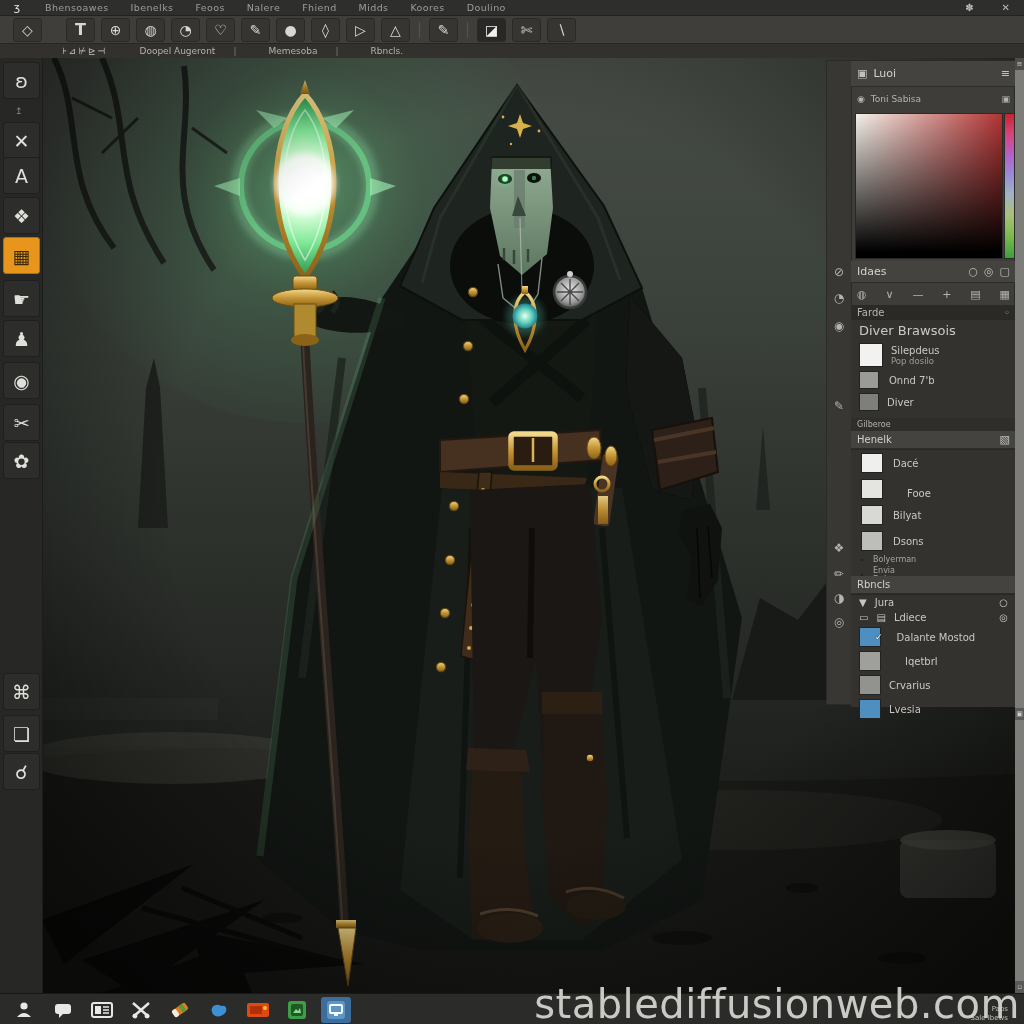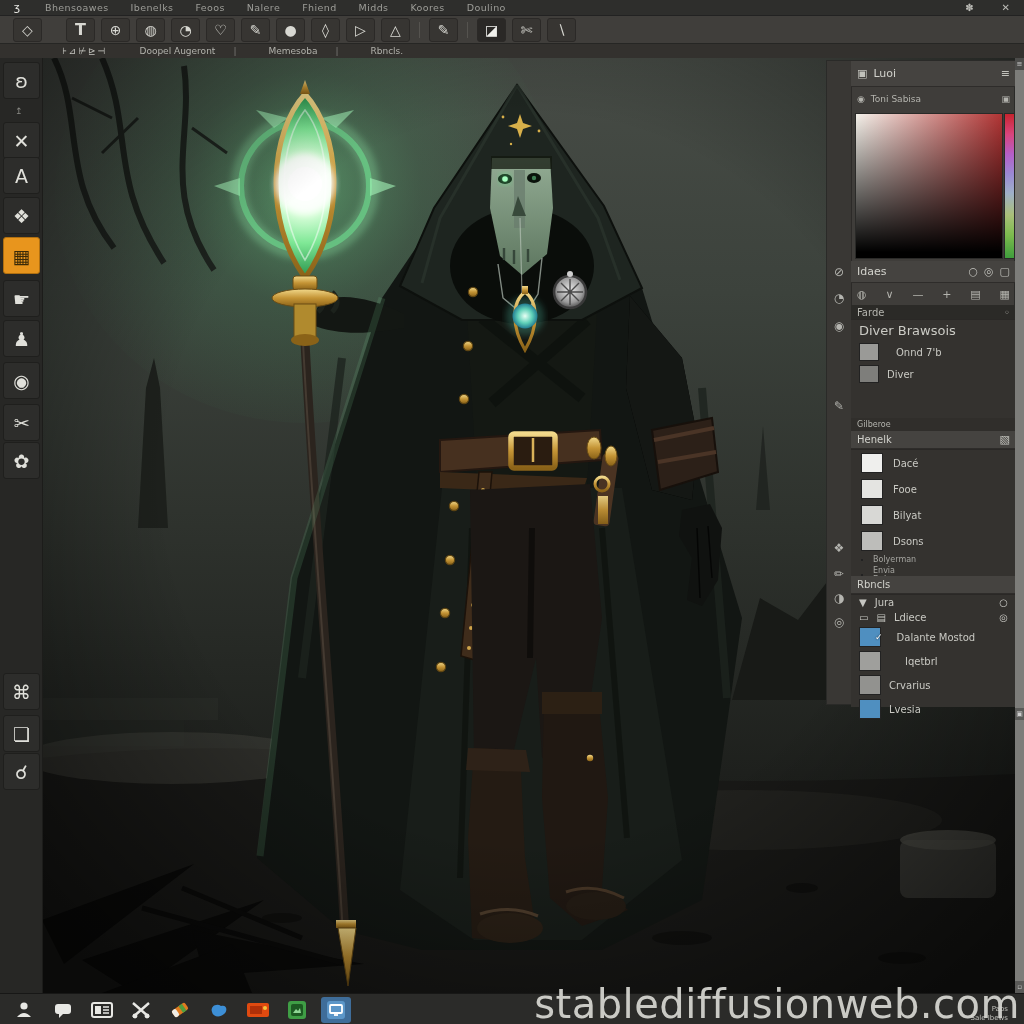--- a/index.html
+++ b/index.html
@@ -424,21 +424,28 @@
     <span>▤</span>
     <span>▦</span>
   </div>
   <div class="prow" style="top:244px;height:14px;background:#2b2a27;font-size:10px">
     <span>Farde</span>
     <span class="sp" style="flex:1"></span>
     <span>◦</span>
   </div>
   <div class="listbox" style="top:258px;height:99px">
     <div style="padding:3px 8px;font-size:13px;color:#cbcbc5">Diver Brawsois</div>
-    <div style="display:flex;align-items:center;gap:17px;padding:2px 8px">
+    <div style="display:flex;align-items:center;gap:8px;padding:2px 8px">
+      <span class="swatch sw22" style="background:#f2f2f0"></span>
+      <span>
+          <div class="item-label">Silepdeus</div>
+            <div class="item-sub">Pop dosilo</div>
+        </span>
+    </div>
+    <div style="display:flex;align-items:center;gap:10px;padding:2px 8px">
       <span class="swatch sw18" style="background:#9a9a97"></span>
       <span class="item-label">Onnd 7'b</span>
     </div>
     <div style="display:flex;align-items:center;gap:8px;padding:2px 8px">
       <span class="swatch sw18" style="background:#7e7e7b"></span>
       <span class="item-label">Diver</span>
     </div>
   </div>
   <div class="prow" style="top:357px;height:13px;font-size:8px;background:#302e2b">
     <span>Gilberoe</span>
@@ -447,21 +454,21 @@
   <div class="hdr" style="top:370px;height:18px;font-size:10px">
     <span>Henelk</span>
     <span class="sp"></span>
     <span class="hic">▧</span>
   </div>
   <div class="listbox" style="top:388px;height:127px">
     <div style="display:flex;align-items:center;gap:10px;padding:3px 10px">
       <span class="swatch sw20" style="background:#efefed"></span>
       <span class="item-label">Dacé</span>
       </div>
-    <div style="display:flex;align-items:center;gap:10px;padding:3px 10px">
+    <div style="display:flex;align-items:flex-end;gap:24px;padding:3px 10px">
       <span class="swatch sw20" style="background:#e4e4e1"></span>
       <span class="item-label">Fooe</span>
       </div>
     <div style="display:flex;align-items:center;gap:10px;padding:3px 10px">
       <span class="swatch sw20" style="background:#d8d8d5"></span>
       <span class="item-label">Bilyat</span>
       </div>
     <div style="display:flex;align-items:center;gap:10px;padding:3px 10px">
       <span class="swatch sw20" style="background:#bdbdba"></span>
       <span class="item-label">Dsons</span>

